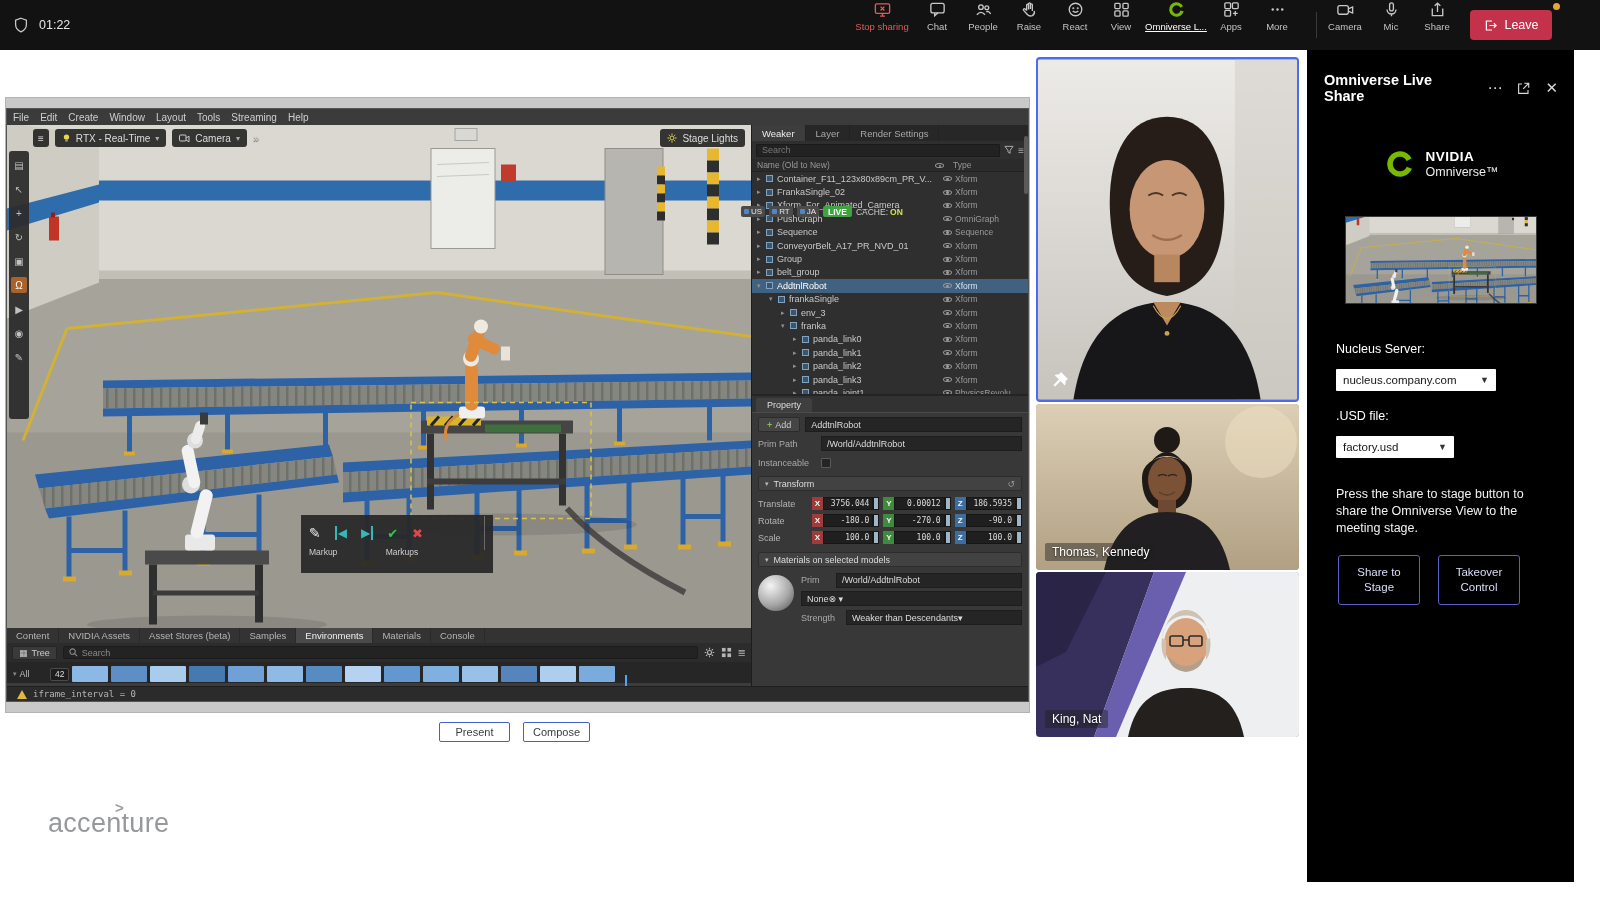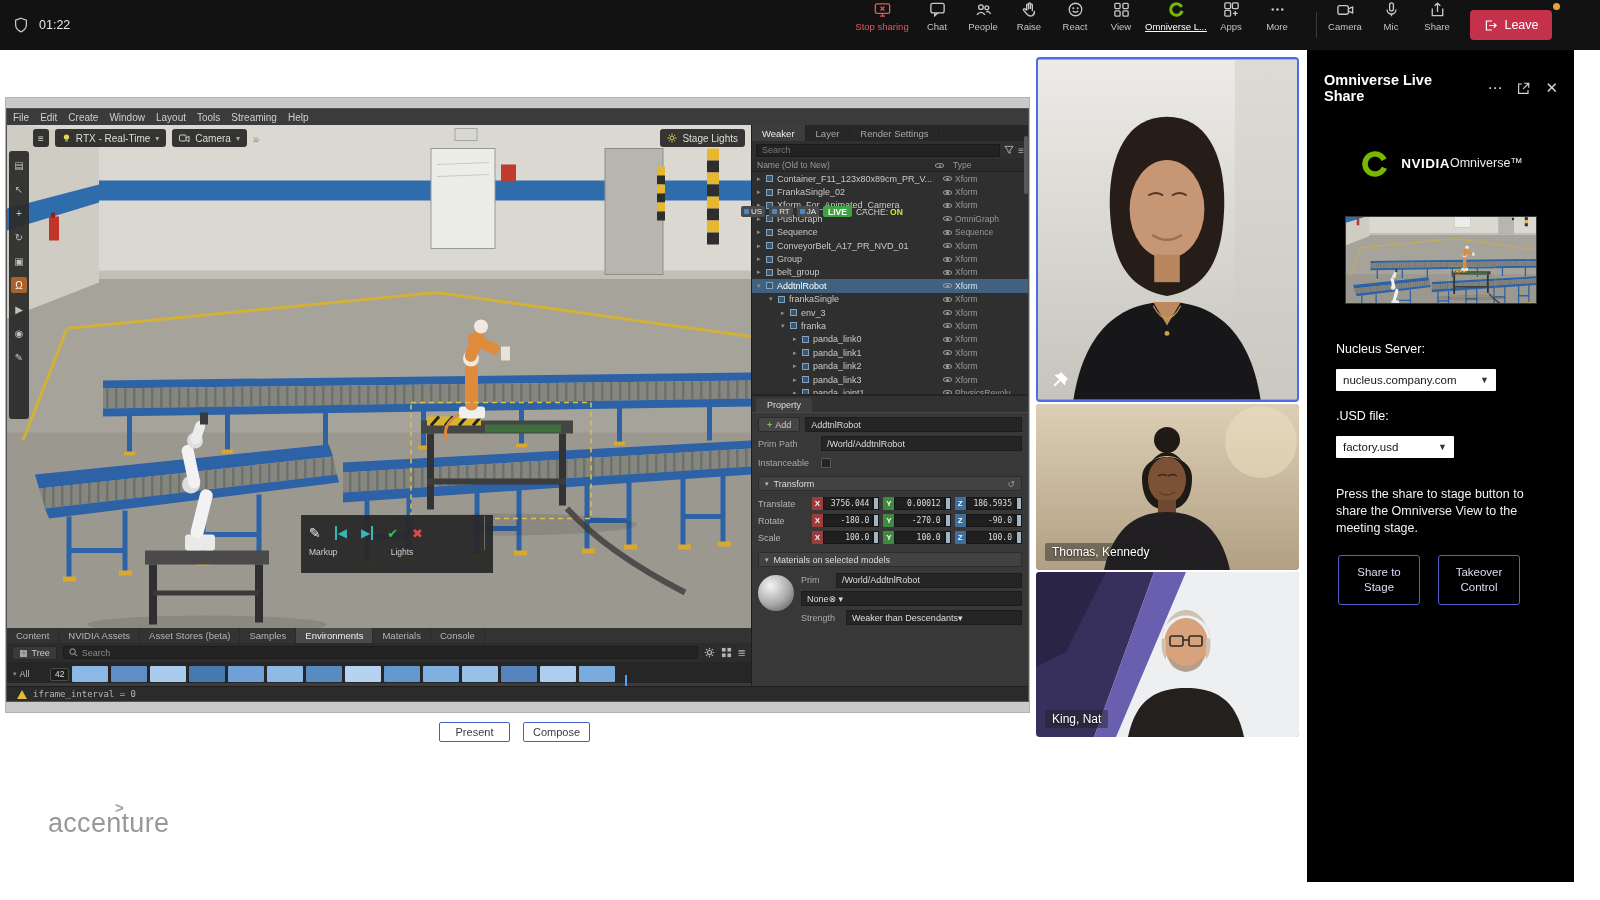--- a/index.html
+++ b/index.html
@@ -134,21 +134,21 @@
   .tile.t3{top:572px;height:165px}
   .vlabel{position:absolute;left:9px;bottom:9px;color:#fff;font-size:12px;background:rgba(32,32,32,.45);padding:2px 7px;border-radius:2px;text-shadow:0 1px 2px rgba(0,0,0,.7)}
   .pin{position:absolute;left:12px;bottom:10px;width:20px;height:20px;display:flex;align-items:center;justify-content:center}
 
   
   .lpanel{position:absolute;left:1307px;top:50px;width:267px;height:832px;background:#000000;color:#fff;border-left:1px solid #000}
   .lhead{display:flex;align-items:center;padding:22px 16px 0 16px;gap:14px}
   .ltitle{font-size:14.5px;font-weight:bold;flex:1}
   .lhico{color:#d8d8d8;cursor:pointer;display:flex;align-items:center;font-size:15px}
   .brand{display:flex;align-items:center;gap:10px;justify-content:center;margin-top:44px}
-  .brandtxt{display:flex;line-height:1.15}
+  .brandtxt{display:flex;flex-direction:column;line-height:1.15}
   .b1{font-size:13.5px;font-weight:bold;letter-spacing:.5px}
   .b2{font-size:12.5px;color:#ececec}
   .preview{width:192px;height:88px;margin:36px auto 0;border:1px solid #3a3a3a;background:#6f6c64;overflow:hidden}
   .preview svg{display:block;width:100%;height:100%}
   .lsec{margin:0 0 0 28px}
   .llabel{font-size:12.5px;margin-top:38px}
   .llabel2{font-size:12.5px;margin-top:18px}
   .lselect{margin-top:13px;height:22px;background:#fff;color:#151515;font-size:11.5px;display:flex;align-items:center;padding:0 7px;gap:6px;cursor:pointer;border-radius:1px}
   .lselect .sel-car{margin-left:auto;font-size:9px;color:#333}
   .sel-nucleus{width:160px}
@@ -507,21 +507,21 @@
               <div class="mk-icons">
                 <span class="mk-pencil">✎</span>
                 <span class="mk-skip prev">◀</span>
                 <span class="mk-skip next">▶</span>
                 <span class="mk-ok">✔</span>
                 <span class="mk-x">✖</span>
                 <span class="mk-div"></span>
               </div>
               <div class="mk-labels">
                 <span class="l1">Markup</span>
-                <span class="l2">Lights</span>
+                <span class="l2">Markups</span>
               </div>
             </div>
           </div>
 
           <div class="ctabs">
 
           <span class="ctab">Content</span>
               <span class="ctab">NVIDIA Assets</span>
               <span class="ctab">Asset Stores (beta)</span>
               <span class="ctab">Samples</span>

